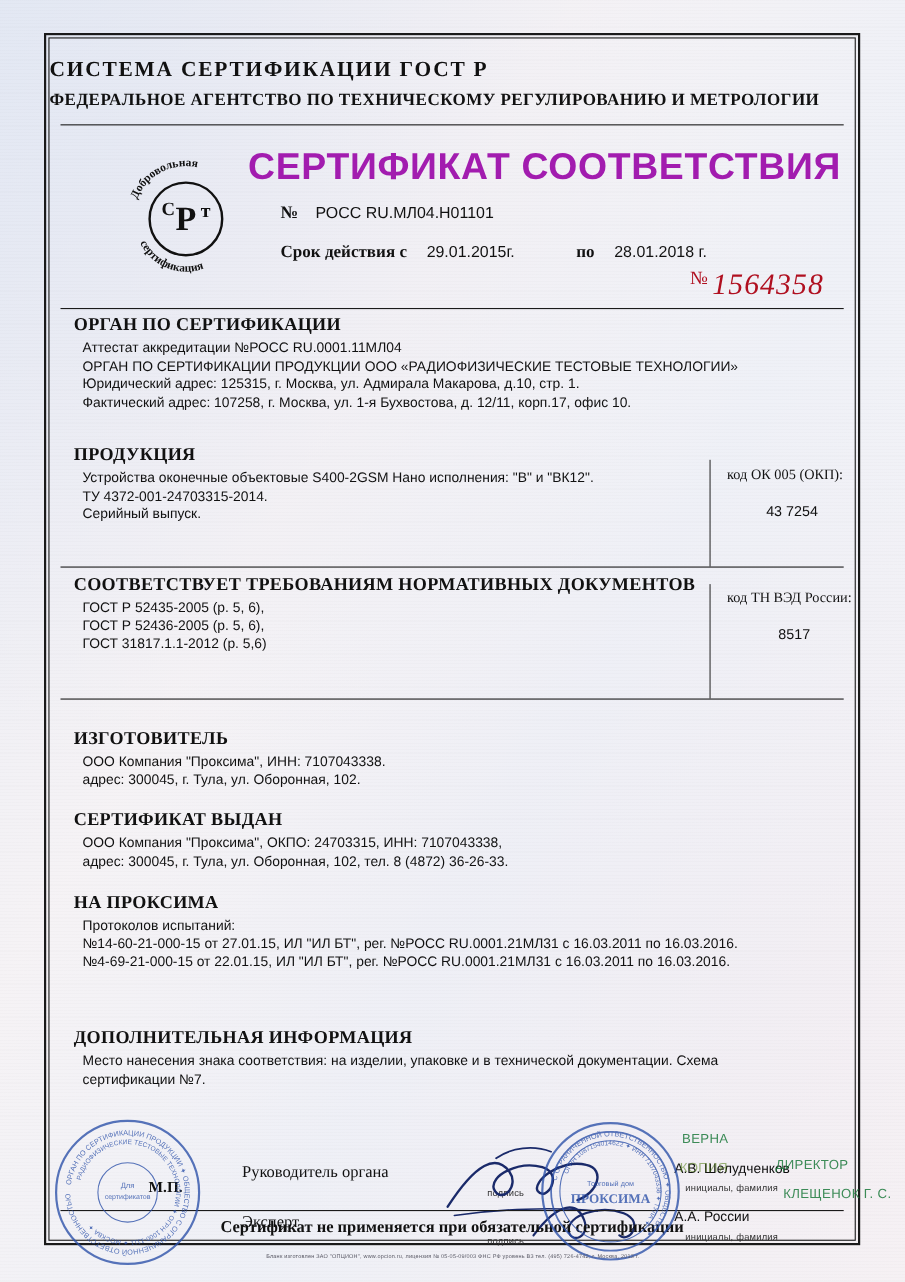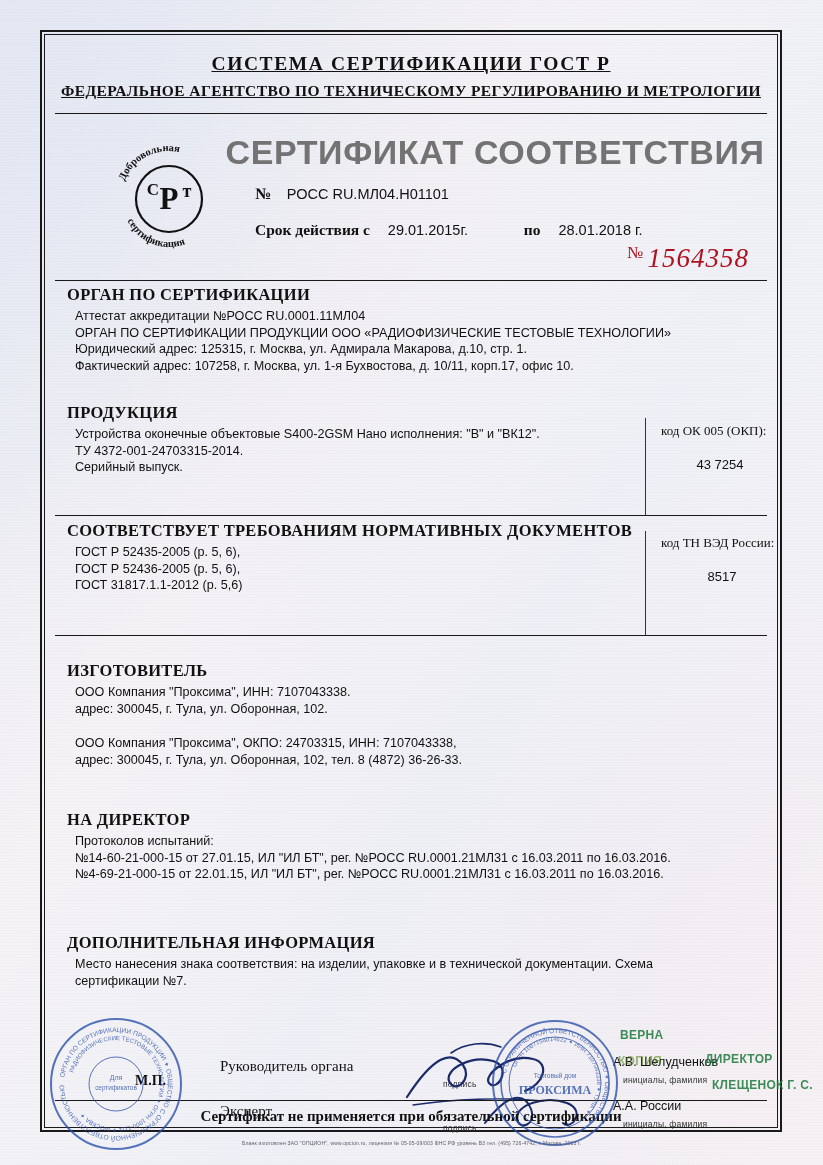--- a/index.html
+++ b/index.html
@@ -29,42 +29,40 @@
   .frame-outer{
     position:absolute;left:40px;top:30px;width:738px;height:1098px;
     border:2px solid #1a1a1a;
   }
   .frame-inner{
     position:absolute;left:2px;top:2px;right:2px;bottom:2px;
     border:1px solid #1a1a1a;
   }
   .hdr{
     position:absolute;left:0;right:0;top:0;
-    text-align:center;
     padding-top:18px;
-    text-decoration:underline;
   }
   .hdr .l1{
     font-size:19.5px;font-weight:bold;letter-spacing:1.6px;
   }
   .hdr .l2{
     font-size:15.5px;font-weight:bold;letter-spacing:0.4px;margin-top:7px;
   }
   .hr1{
     position:absolute;left:10px;right:10px;top:78px;border-top:1.5px solid #1a1a1a;
   }
   .hr2{
     position:absolute;left:10px;right:10px;top:245px;border-top:1.5px solid #1a1a1a;
   }
   .title{
     position:absolute;left:175px;top:98px;width:550px;
     font-size:34px;font-weight:bold;letter-spacing:0.6px;
     font-family:"Liberation Sans", sans-serif;
     text-align:center;
-    color:#737373;
+    color:#a21caf;
   }
   .num-row{
     position:absolute;left:210px;top:150px;width:500px;
     font-size:15px;
   }
   .num-row .lbl{font-size:16px;font-weight:bold;}
   .num-row .val{font-family:"Liberation Sans", sans-serif;font-size:14.5px;margin-left:12px;}
   .srok{
     position:absolute;left:210px;top:186px;width:520px;font-size:15.5px;font-weight:bold;
   }
@@ -132,21 +130,21 @@
   }
   .stamp-ring-text{
     position:absolute;inset:0;font-size:6.2px;font-family:"Liberation Sans", sans-serif;
   }
   .sign-ink{position:absolute;}
   .mp{
     position:absolute;font-family:"Liberation Serif", serif;font-size:14px;font-weight:bold;
   }
   .green{
     position:absolute;color:#1d7a3c;font-family:"Liberation Sans", sans-serif;
-    font-size:12px;font-weight:bold;letter-spacing:0.3px;opacity:0.85;
+    font-size:12px;font-weight:normal;letter-spacing:0.3px;opacity:0.85;
   }
 </style>
 </head>
 <body>
 
 <div class="paper"></div>
 <div class="grain"></div>
 
 <div class="frame-outer">
   <div class="frame-inner">
@@ -196,21 +194,21 @@
     </div>
 
     <div class="hr2"></div>
 
     <div class="sec" style="left:22px;top:250px;width:690px;">
       <div class="sec-h">ОРГАН ПО СЕРТИФИКАЦИИ</div>
       <div class="sec-l" style="padding-left:8px">
         <div>Аттестат аккредитации №РОСС RU.0001.11МЛ04</div>
         <div>ОРГАН ПО СЕРТИФИКАЦИИ ПРОДУКЦИИ ООО «РАДИОФИЗИЧЕСКИЕ ТЕСТОВЫЕ ТЕХНОЛОГИИ»</div>
         <div>Юридический адрес: 125315, г. Москва, ул. Адмирала Макарова, д.10, стр. 1.</div>
-        <div>Фактический адрес: 107258, г. Москва, ул. 1-я Бухвостова, д. 10/11, корп.17, офис 10.</div>
+        <div>Фактический адрес: 107258, г. Москва, ул. 1-я Бухвостова, д. 12/11, корп.17, офис 10.</div>
       </div>
     </div>
 
     <div class="sec" style="left:22px;top:368px;width:575px;">
       <div class="sec-h">ПРОДУКЦИЯ</div>
       <div class="sec-l" style="padding-left:8px">
         <div>Устройства оконечные объектовые S400-2GSM Нано исполнения: "В" и "ВК12".</div>
         <div>ТУ 4372-001-24703315-2014.</div>
         <div>Серийный выпуск.</div>
       </div>
@@ -241,28 +239,29 @@
 
     <div class="sec" style="left:22px;top:626px;width:690px;">
       <div class="sec-h">ИЗГОТОВИТЕЛЬ</div>
       <div class="sec-l" style="padding-left:8px">
         <div>ООО Компания "Проксима", ИНН: 7107043338.</div>
         <div>адрес: 300045, г. Тула, ул. Оборонная, 102.</div>
       </div>
     </div>
 
     <div class="sec" style="left:22px;top:700px;width:690px;">
+      <div class="sec-h">СЕРТИФИКАТ ВЫДАН</div>
       <div class="sec-l" style="padding-left:8px">
         <div>ООО Компания "Проксима",  ОКПО: 24703315, ИНН: 7107043338,</div>
         <div>адрес: 300045, г. Тула, ул. Оборонная, 102,  тел. 8 (4872) 36-26-33.</div>
       </div>
     </div>
 
     <div class="sec" style="left:22px;top:775px;width:700px;">
-      <div class="sec-h">НА ДИРЕКТОР</div>
+      <div class="sec-h">НА ПРОКСИМА</div>
       <div class="sec-l" style="padding-left:8px">
         <div>Протоколов испытаний:</div>
         <div>№14-60-21-000-15 от 27.01.15, ИЛ "ИЛ БТ",  рег. №РОСС RU.0001.21МЛ31 с 16.03.2011 по 16.03.2016.</div>
         <div>№4-69-21-000-15 от 22.01.15, ИЛ "ИЛ БТ",  рег. №РОСС RU.0001.21МЛ31 с 16.03.2011 по 16.03.2016.</div>
       </div>
     </div>
 
     <div class="sec" style="left:22px;top:898px;width:700px;">
       <div class="sec-h">ДОПОЛНИТЕЛЬНАЯ ИНФОРМАЦИЯ</div>
       <div class="sec-l" style="padding-left:8px">

